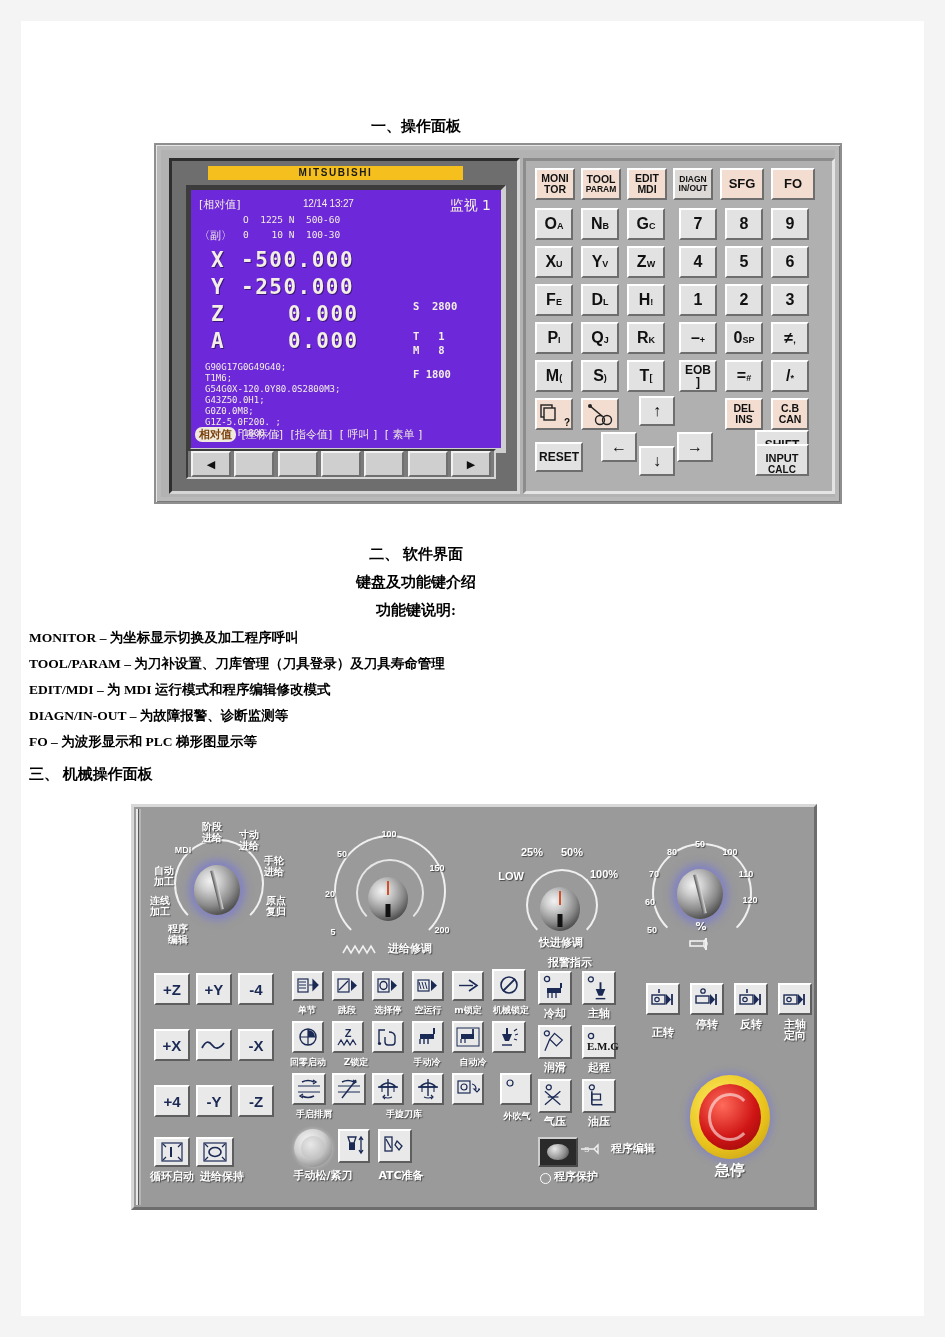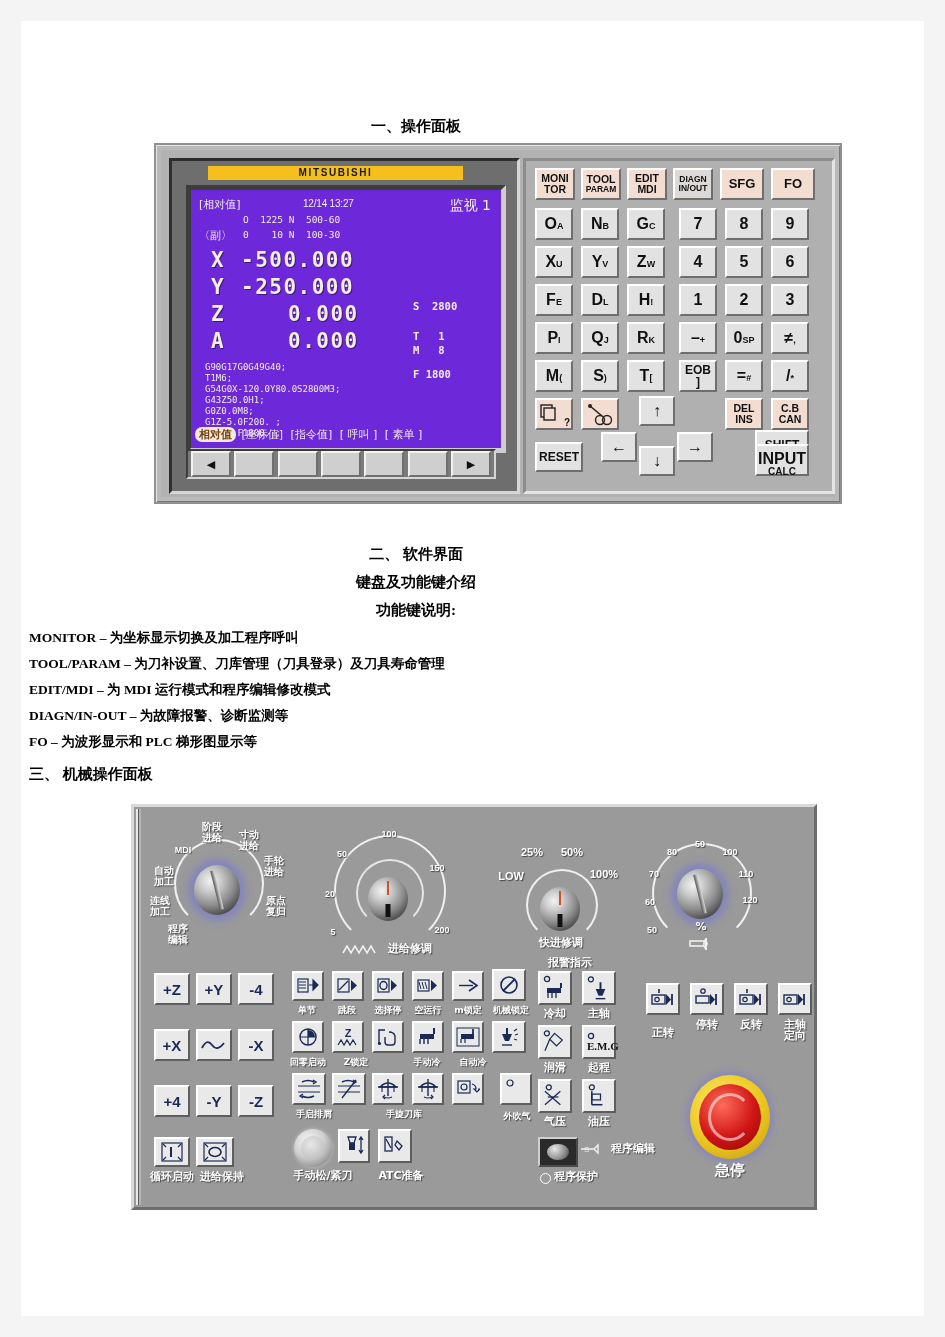--- a/index.html
+++ b/index.html
@@ -443,21 +443,21 @@
             <span style="font-size:16px;">↓</span>
             </div>
 
           <div class="key" style="left:2px;top:274px;width:48px;height:30px;">
             <span class="two" style="font-size:12px;">RESET</span>
             </div>
           <div class="key" style="left:222px;top:262px;width:54px;height:30px;">
             <span class="two" style="font-size:12px;">SHIFT</span>
             </div>
           <div class="key" style="left:222px;top:276px;width:54px;height:32px;flex-direction:column;top:276px;">
-            <span class="two" style="font-size:16px;margin-top:8px;">INPUT</span>
+            <span class="two" style="font-size:11px;margin-top:8px;">INPUT</span>
             <span class="two" style="font-size:10px;">CALC</span>
             </div>
 
         </div>
       </div>
     </div>
   </div>
 
   <div class="h-center" style="position:absolute;left:0;top:524px;width:790px;">二、 软件界面</div>
   <div class="h-center" style="position:absolute;left:0;top:552px;width:790px;">键盘及功能键介绍</div>

